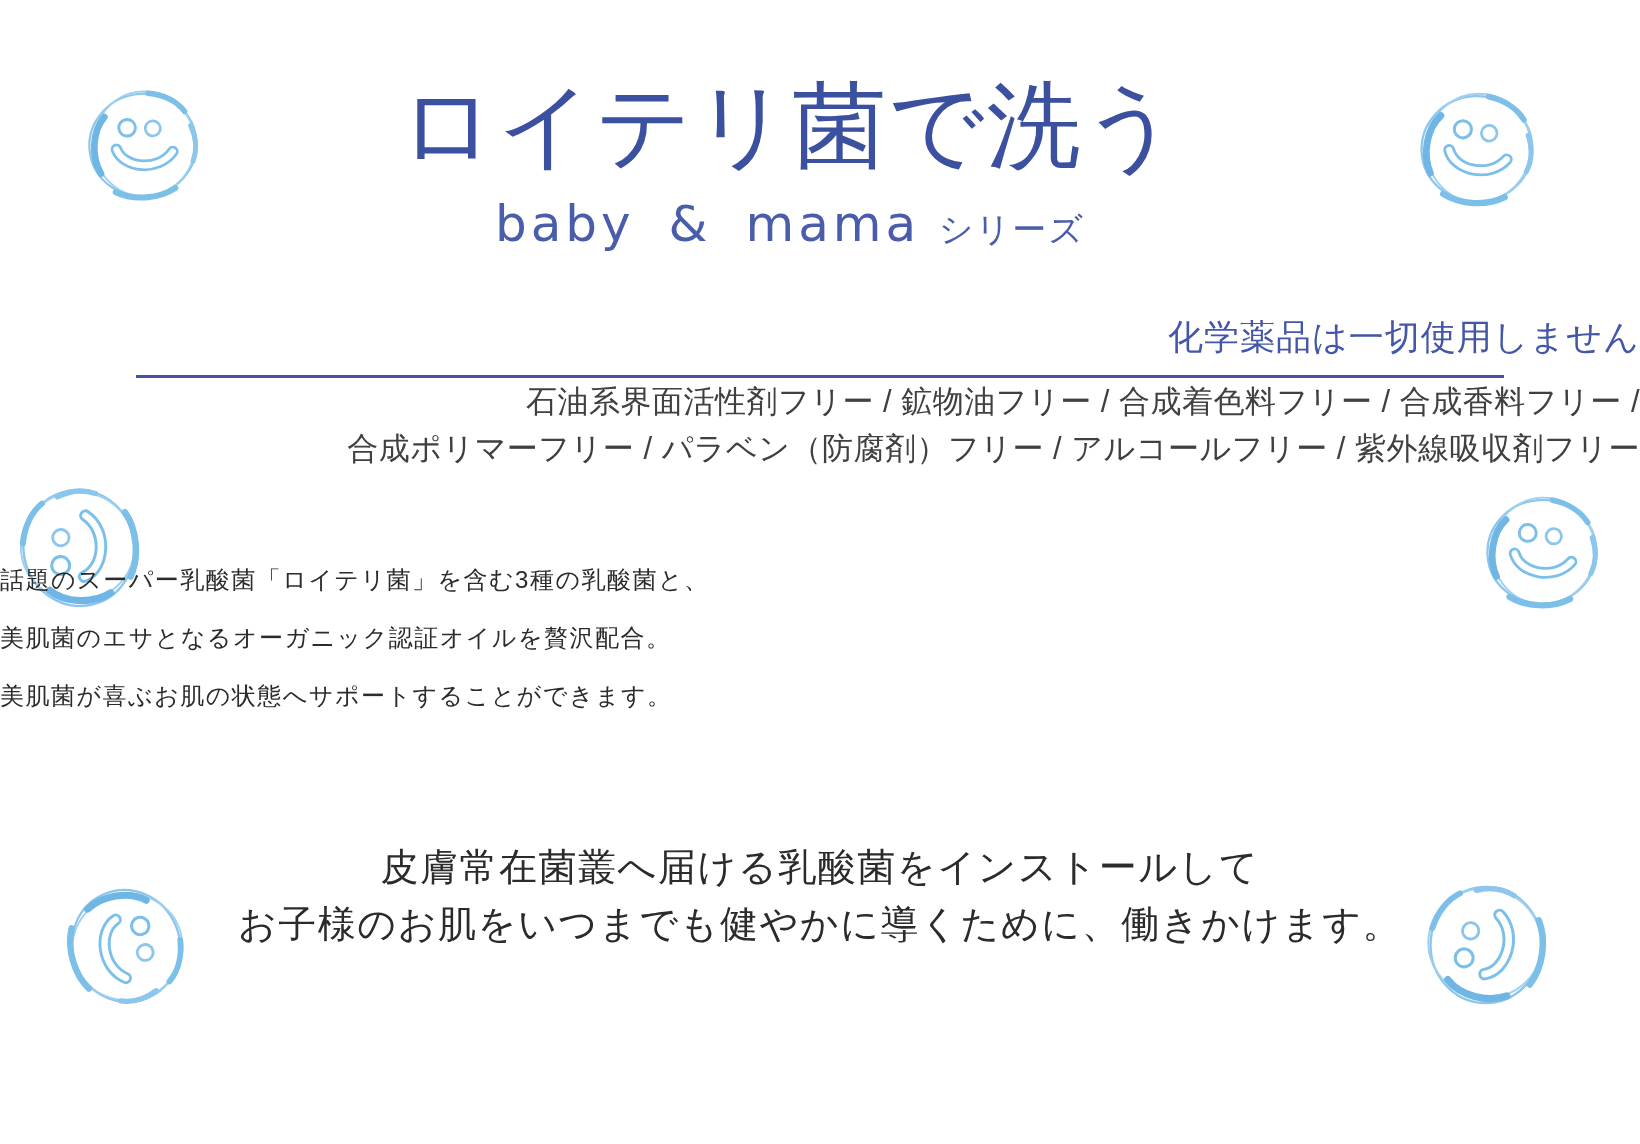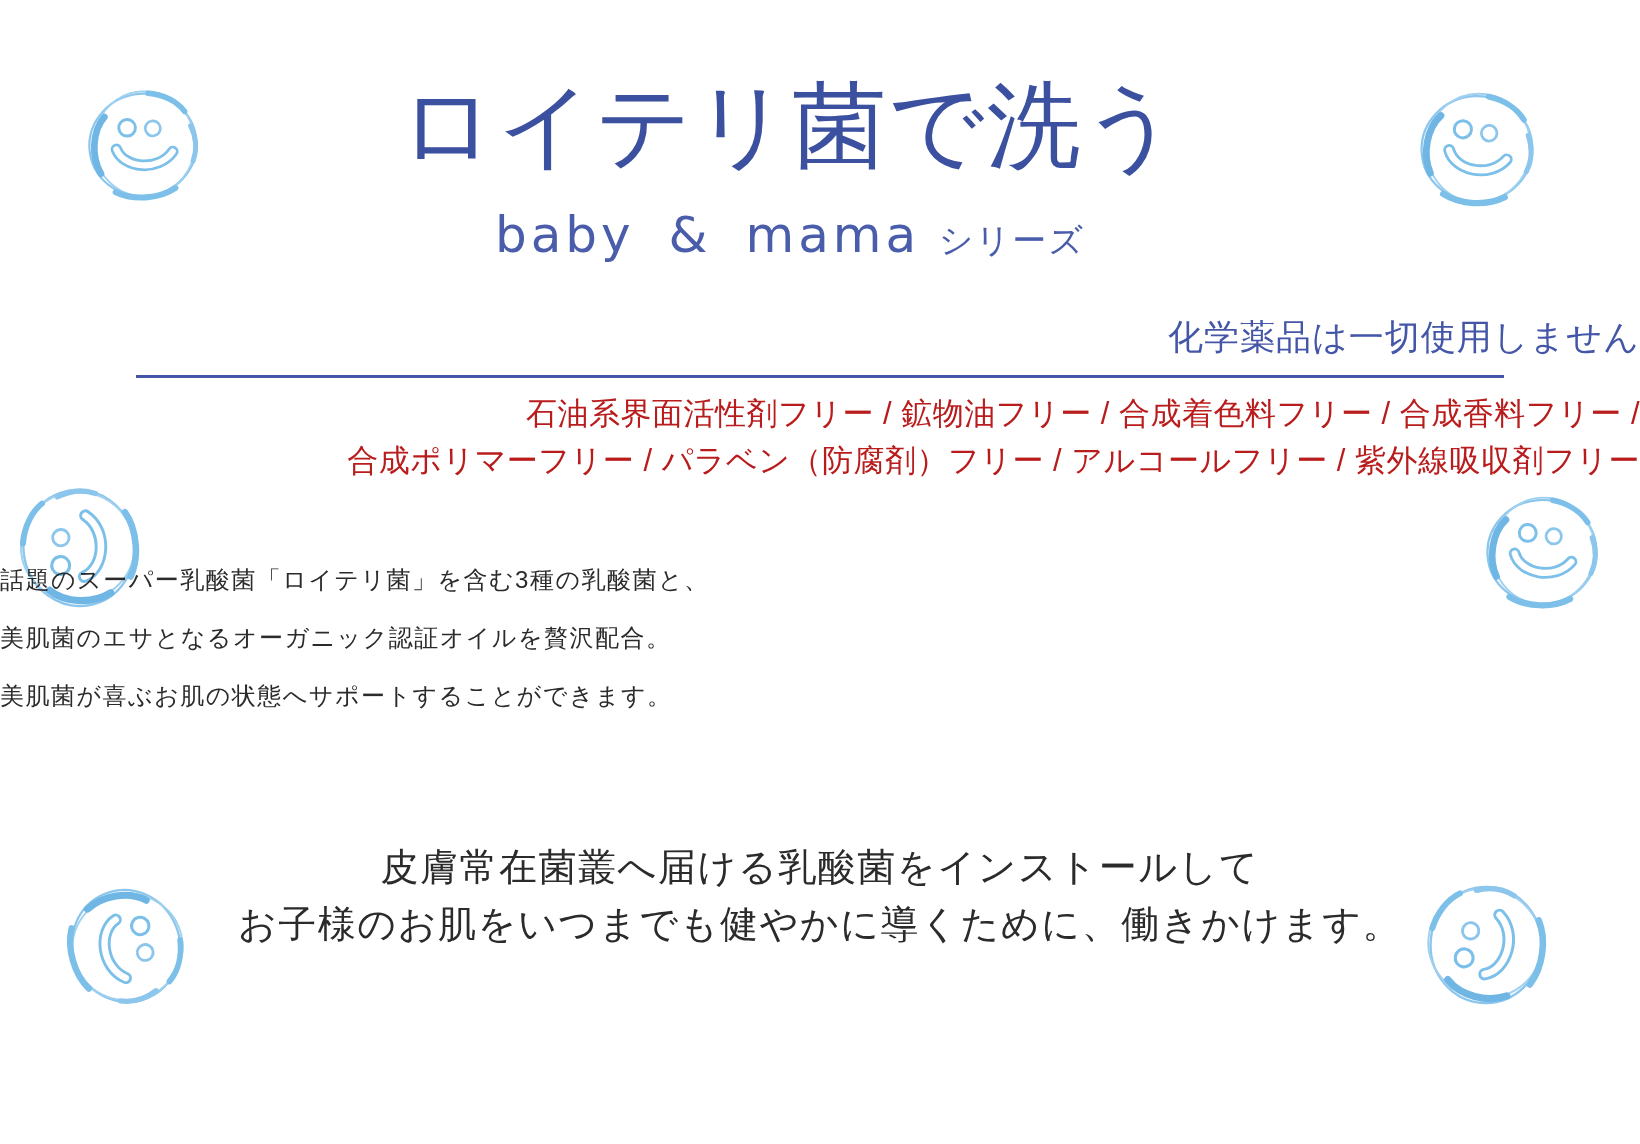--- a/index.html
+++ b/index.html
@@ -36,21 +36,21 @@
   }
   .main-title {
     font-family: "DejaVu Serif", "Liberation Serif", serif;
     font-weight: 500;
     font-size: 94px;
     line-height: 1.28;
     letter-spacing: 2px;
     color: #3c50a0;
   }
   .series-line {
-    margin-top: 20px;
+    margin-top: 9px;
     color: #4a5dab;
     white-space: nowrap;
   }
   .series-latin {
     font-family: "DejaVu Sans", "Liberation Sans", sans-serif;
     font-weight: 400;
     font-size: 50px;
     letter-spacing: 4px;
     word-spacing: 14px;
   }
@@ -74,26 +74,25 @@
     line-height: 1.3;
   }
   .chem-underline {
     width: 1368px;
     height: 0;
     border: none;
     border-top: 3px solid #4454a8;
     margin: 15px auto 0 auto;
   }
   .free-list {
-    margin-top: 12px;
     font-size: 31px;
     font-weight: 500;
     line-height: 47px;
     letter-spacing: 0.5px;
-    color: #b91c1c;
+    color: #404040;
   }
 
   
   .description {
     position: absolute;
     top: 551px; left: 0; width: 100%;
     font-size: 24px;
     line-height: 58px;
     letter-spacing: 1.5px;
     color: #2b2b2b;

